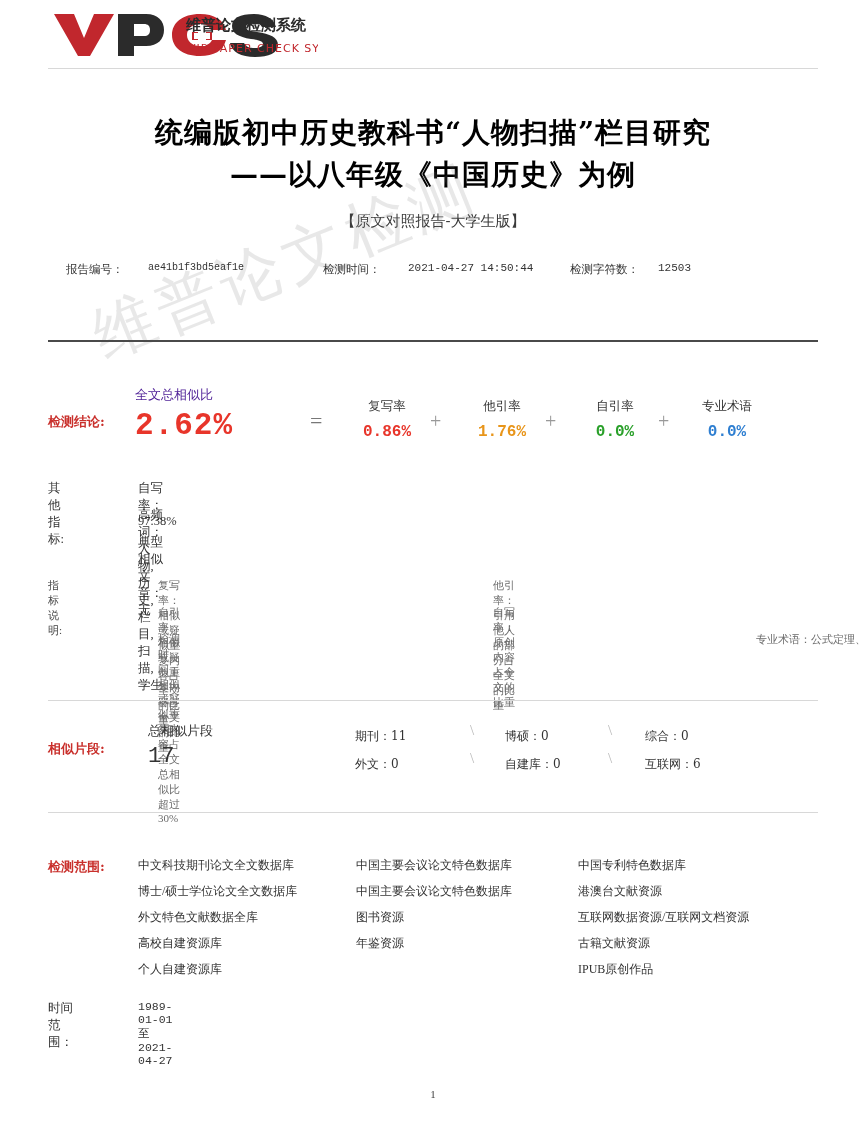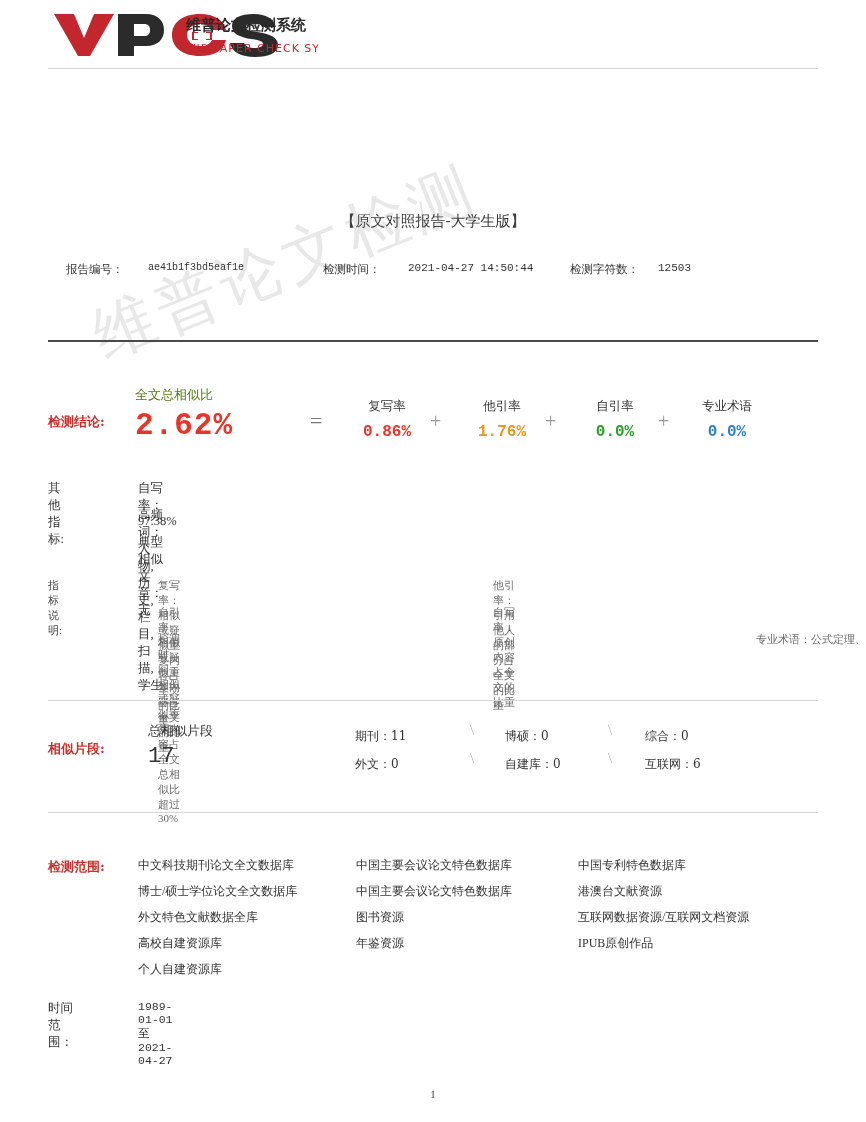--- a/index.html
+++ b/index.html
@@ -62,21 +62,21 @@
   }
 
   
   .sec-label {
     position:absolute; font-size:13px; font-weight:bold; color:#c9302c;
     font-family:"DejaVu Serif", serif;
   }
   .conc-label { left:48px; top:413px; }
 
   .total-wrap { position:absolute; left:135px; top:386px; text-align:left; }
-  .total-cap { font-size:13px; color:#4d7c0f; }
+  .total-cap { font-size:13px; color:#4c1d95; }
   .total-val {
     font-size:31px; color:#e8352a; font-weight:bold;
     font-family:"Liberation Mono", monospace;
     margin-top:4px; letter-spacing:1px;
   }
 
   .eq { position:absolute; left:310px; top:408px; font-size:22px; color:#777; }
 
   .metric { position:absolute; text-align:center; width:110px; }
   .metric .cap { font-size:12.5px; color:#333; }
@@ -147,20 +147,24 @@
       <rect x="128" y="30" width="142" height="16" fill="#c1272d" opacity="0"></rect>
       <text x="140" y="44" font-family="DejaVu Sans, sans-serif" font-size="11" fill="#c1272d" letter-spacing="1">VIP PAPER CHECK SYSTEM</text>
       <rect x="0.5" y="0.5" width="269" height="51" fill="none" stroke="none"></rect>
       <rect x="120" y="2" width="196" height="48" fill="none" stroke="none"></rect>
     </svg>
   </div>
   <div style="position:absolute;left:48px;top:8px;width:270px;height:52px;border:1px solid transparent;"></div>
 
   <div class="hr hr-top"></div>
 
+  <div class="title">
+    <div>统编版初中历史教科书“人物扫描”栏目研究</div>
+    <div>——以八年级《中国历史》为例</div>
+  </div>
   <div class="subtitle-bracket">【原文对照报告-大学生版】</div>
 
   <div class="watermark">维普论文检测</div>
 
   <div class="meta">
     <div class="row">
       <span class="c1">报告编号：</span>
       <span class="c1v">ae41b1f3bd5eaf1e</span>
       <span class="c2">检测时间：</span>
       <span class="c2v">2021-04-27 14:50:44</span>
@@ -266,20 +270,21 @@
     <div class="col cB">
       <div class="it">中国主要会议论文特色数据库</div>
       <div class="it">中国主要会议论文特色数据库</div>
       <div class="it">图书资源</div>
       <div class="it">年鉴资源</div>
     </div>
     <div class="col cC">
       <div class="it">中国专利特色数据库</div>
       <div class="it">港澳台文献资源</div>
       <div class="it">互联网数据资源/互联网文档资源</div>
+      <div class="it">古籍文献资源</div>
       <div class="it">IPUB原创作品</div>
     </div>
   </div>
 
   <div class="timerange">
     <span class="lbl">时间范围：</span>
     <span class="v">1989-01-01至2021-04-27</span>
   </div>
 
   <div class="pagenum">1</div>

